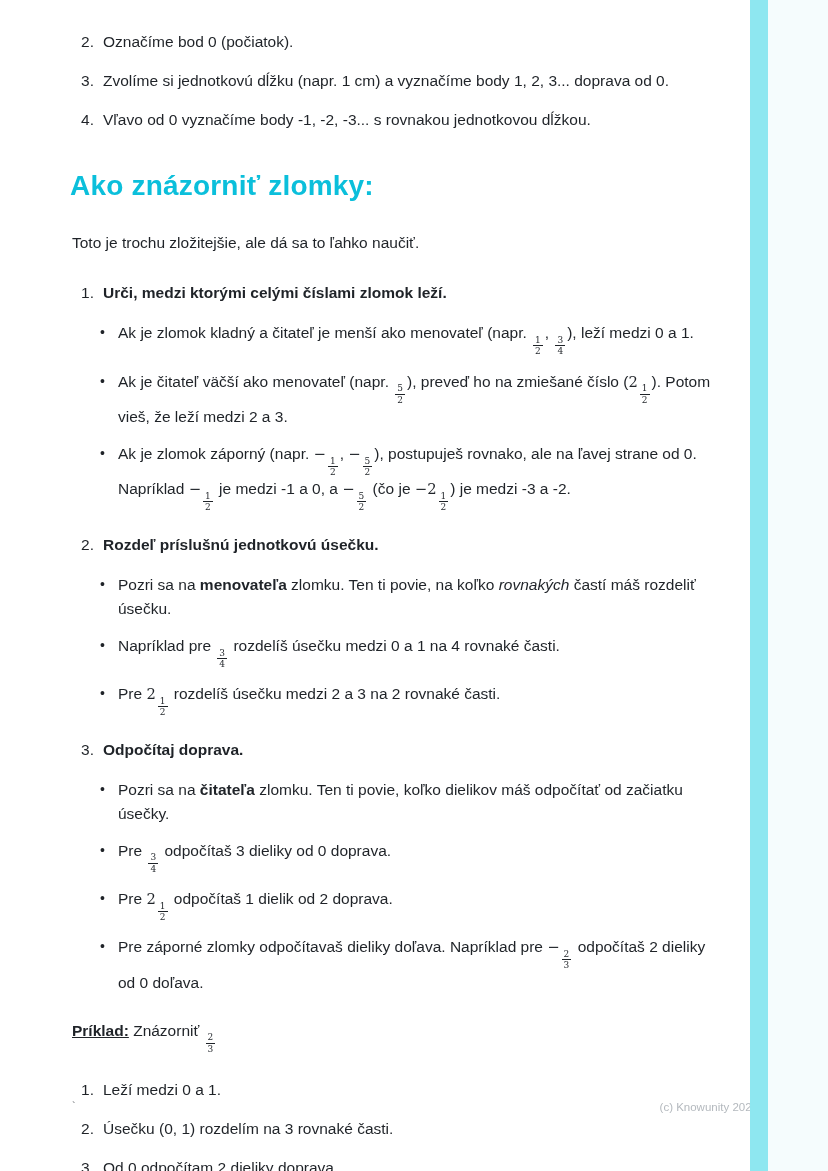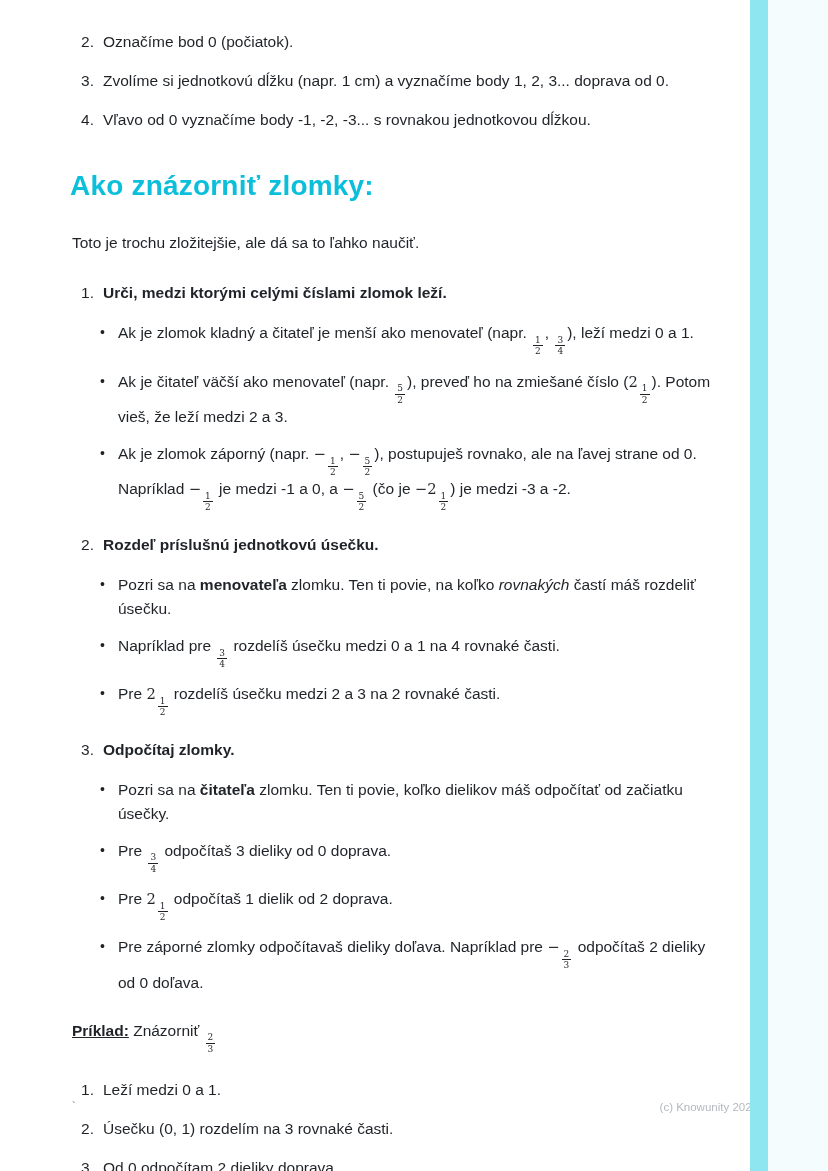--- a/index.html
+++ b/index.html
@@ -175,21 +175,21 @@
                 <span class="fn">1</span>
                 <span class="fd">2</span>
               </span> rozdelíš úsečku medzi 2 a 3 na 2 rovnaké časti.</span>
         </li>
       </ul>
     </section>
 
     <section class="step">
       <div class="step-head">
         <span class="marker">3.</span>
-        <strong class="step-title">Odpočítaj zlomky.</strong>
+        <strong class="step-title">Odpočítaj doprava.</strong>
       </div>
       <ul class="bullets">
         <li class="bullet">
           <span class="dot">•</span>
           <span class="b-text">Pozri sa na <strong>čitateľa</strong> zlomku. Ten ti povie, koľko dielikov máš odpočítať od začiatku úsečky.</span>
         </li>
         <li class="bullet">
           <span class="dot">•</span>
           <span class="b-text">Pre <span class="frac">
                 <span class="fn">3</span>

